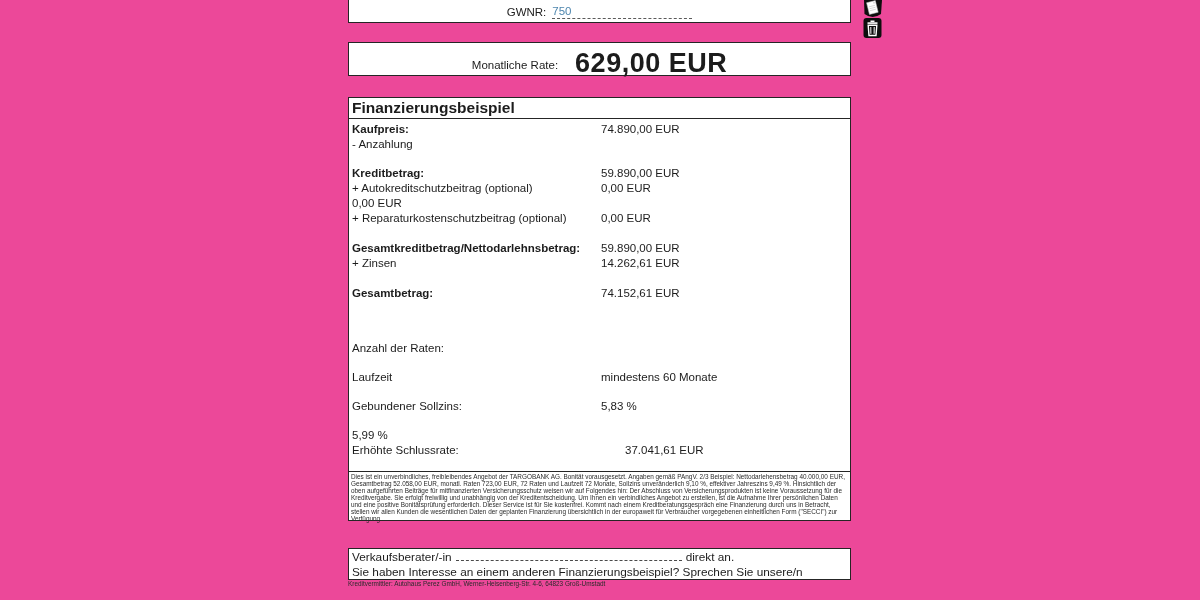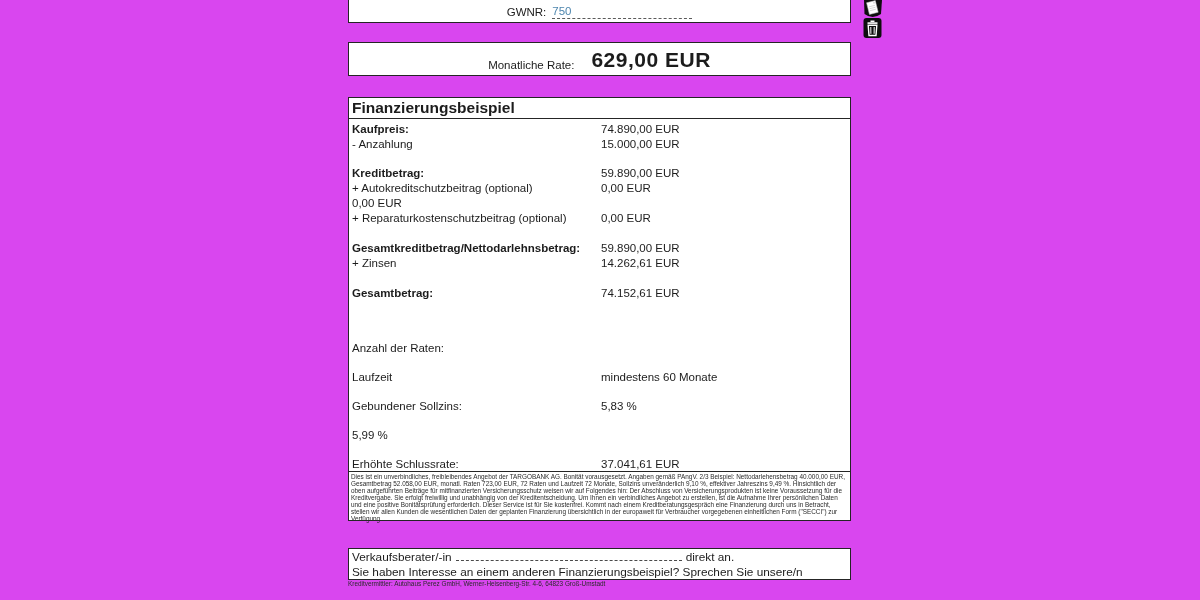--- a/index.html
+++ b/index.html
@@ -1,38 +1,38 @@
 <!DOCTYPE html>
 <html><head>
 <meta charset="utf-8">
 <style>
   * { margin:0; padding:0; box-sizing:border-box; }
   html,body { background:#ffffff; }
   #page {
-    position:relative; width:1200px; height:600px; background:#d946ef;
+    position:relative; width:1200px; height:600px; background:#ec4899;
     font-family:"Liberation Sans", sans-serif; color:#1c1c1c; overflow:hidden;
   }
   .box { position:absolute; left:348px; width:503px; border:1px solid #252525; background:#fff; }
 
   
   .remnant-dash { position:absolute; left:553px; top:0; width:150px; height:2px;
     border-bottom:1px dashed #8a8a8a; }
   .remnant-mark { position:absolute; left:706px; top:0; width:3px; height:3px; background:#9a9a9a; }
 
   
   #gwnr-box { top:-14px; height:37px; display:flex; align-items:flex-end; justify-content:center; padding-bottom:3px; }
   .gwnr-inner { display:flex; align-items:flex-end; font-size:11.5px; }
   .gwnr-label { margin-right:6px; padding-bottom:1px; }
   .gwnr-field { display:inline-block; width:140px; border-bottom:1px dashed #5a5a5a;
     text-align:left; font-size:11.5px; padding-bottom:1px; }
 
   
   #rate-box { top:42px; height:34px; display:flex; align-items:baseline; justify-content:center; padding-top:5px; }
   .rate-label { font-size:11.5px; align-self:center; margin-top:6px; }
-  .rate-value { font-size:21px; font-weight:bold; margin-left:17px; letter-spacing:0.5px; }
+  .rate-value { font-size:27px; font-weight:bold; margin-left:17px; letter-spacing:0.5px; }
 
   
   #fin-box { top:97px; height:376px; }
   .fin-title { font-size:15.5px; font-weight:bold; line-height:18px; padding:1px 0 1px 3px;
     border-bottom:1px solid #252525; }
   .fin-rows { padding:3px 3px 0 3px; }
   .trow { display:flex; font-size:11.5px; line-height:15px; }
   .trow .tlabel { width:249px; flex:none; }
   .trow .tvalue { flex:1; }
   .trow.bold .tlabel { font-weight:bold; }
@@ -76,21 +76,20 @@
   <div class="box" id="fin-box">
     <div class="fin-title">Finanzierungsbeispiel</div>
     <div class="fin-rows">
     <div class="trow bold">
       <span class="tlabel">Kaufpreis:</span>
       <span class="tvalue">74.890,00 EUR</span>
     </div>
 
     <div class="trow">
       <span class="tlabel">- Anzahlung</span>
-      <span class="tvalue">15.000,00 EUR</span>
     </div>
 
     <div class="trow bold" style="margin-top: 14px; justify-content: flex-end;">
       <span class="tlabel">Kreditbetrag:</span>
       <span class="tvalue">59.890,00 EUR</span>
     </div>
 
     <div class="trow">
       <span class="tlabel">+ Autokreditschutzbeitrag (optional)</span>
       <span class="tvalue">0,00 EUR</span>
@@ -131,21 +130,21 @@
 
     <div class="trow" style="margin-top: 14px;">
       <span class="tlabel">Gebundener Sollzins:</span>
       <span class="tvalue">5,83 %</span>
     </div>
 
     <div class="trow" style="margin-top: 14px;">
       <span class="tvalue">5,99 %</span>
     </div>
 
-    <div class="trow" style="margin-top: 14px;">
+    <div class="trow" style=" gap: 24px;">
       <span class="tlabel">Erhöhte Schlussrate:</span>
       <span class="tvalue">37.041,61 EUR</span>
     </div>
   </div>
   </div>
 
   <div class="box" id="fineprint-box">
     <div class="fineprint">Dies ist ein unverbindliches, freibleibendes Angebot der TARGOBANK AG. Bonität vorausgesetzt. Angaben gemäß PAngV. 2/3 Beispiel: Nettodarlehensbetrag 40.000,00 EUR, Gesamtbetrag 52.058,00 EUR, monatl. Raten 723,00 EUR, 72 Raten und Laufzeit 72 Monate, Sollzins unveränderlich 9,10 %, effektiver Jahreszins 9,49 %. Hinsichtlich der oben aufgeführten Beiträge für mitfinanzierten Versicherungsschutz weisen wir auf Folgendes hin: Der Abschluss von Versicherungsprodukten ist keine Voraussetzung für die Kreditvergabe. Sie erfolgt freiwillig und unabhängig von der Kreditentscheidung. Um Ihnen ein verbindliches Angebot zu erstellen, ist die Aufnahme Ihrer persönlichen Daten und eine positive Bonitätsprüfung erforderlich. Dieser Service ist für Sie kostenfrei. Kommt nach einem Kreditberatungsgespräch eine Finanzierung durch uns in Betracht, stellen wir allen Kunden die wesentlichen Daten der geplanten Finanzierung übersichtlich in der europaweit für Verbraucher vorgegebenen einheitlichen Form ("SECCI") zur Verfügung.</div>
   </div>
 

